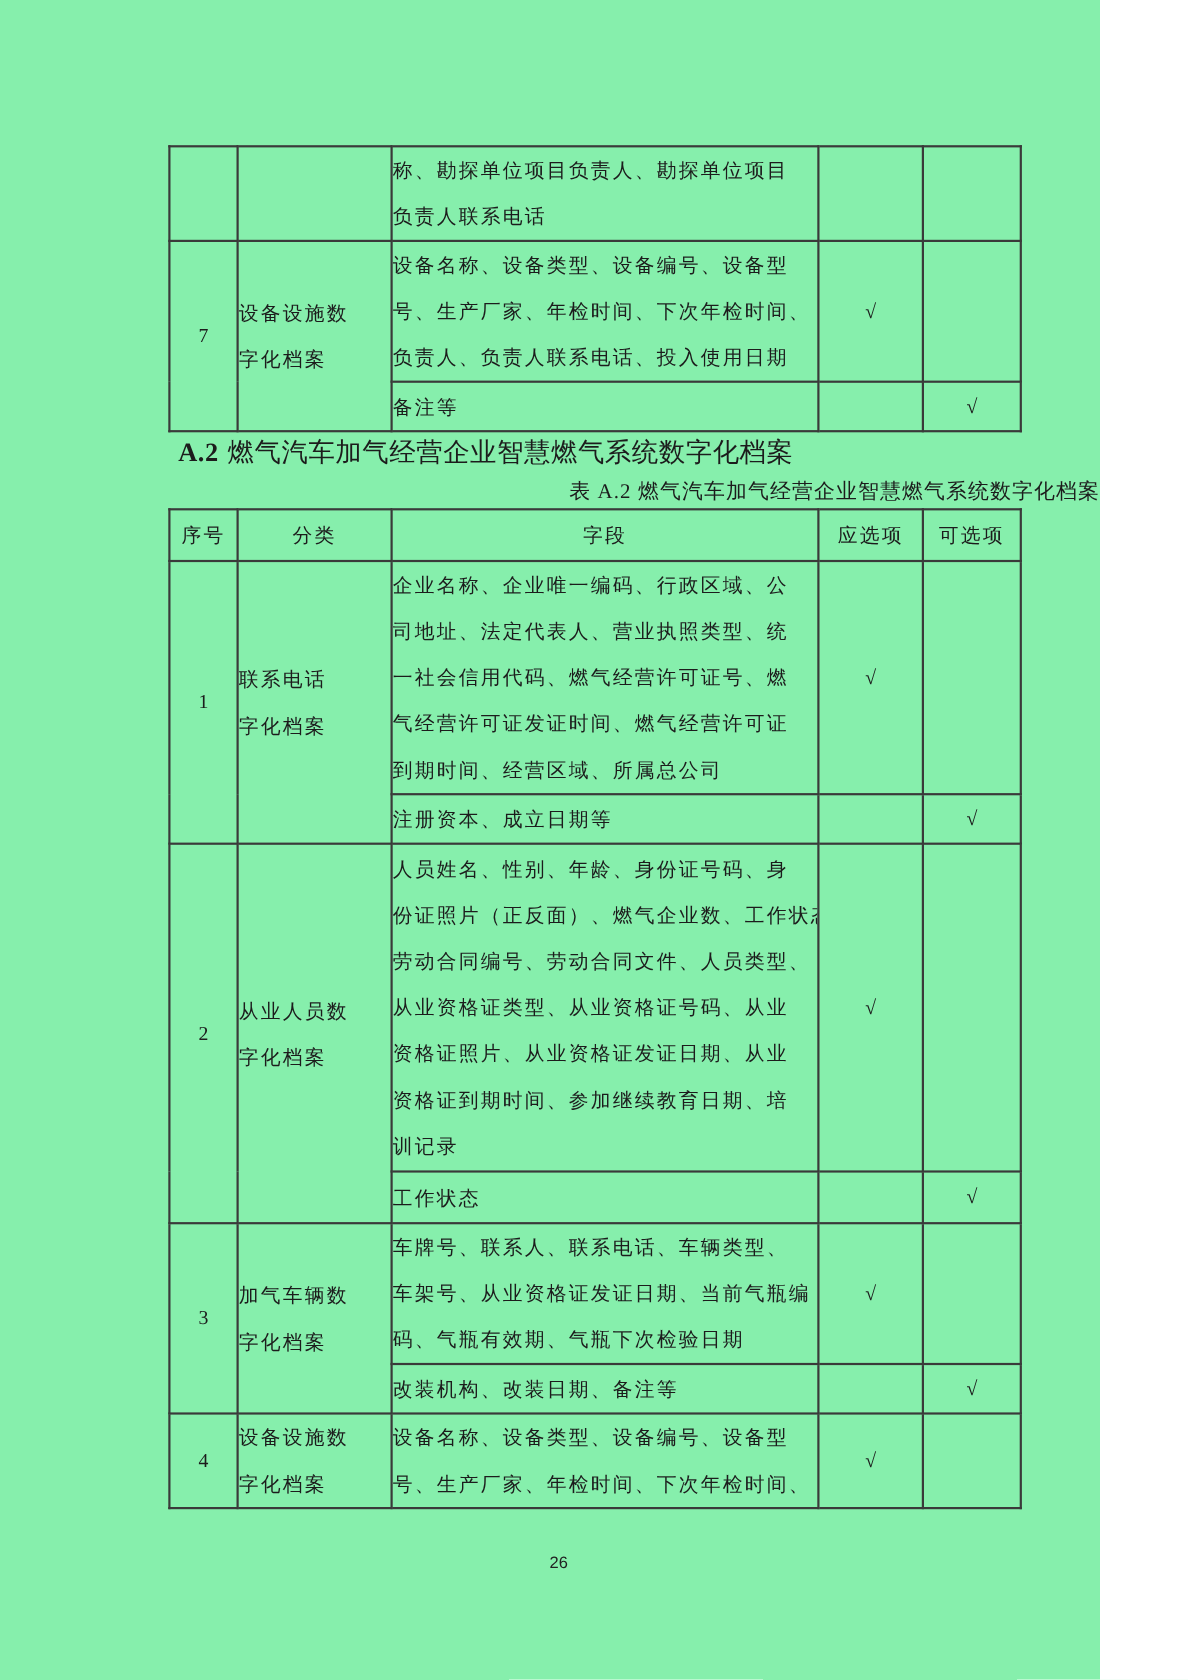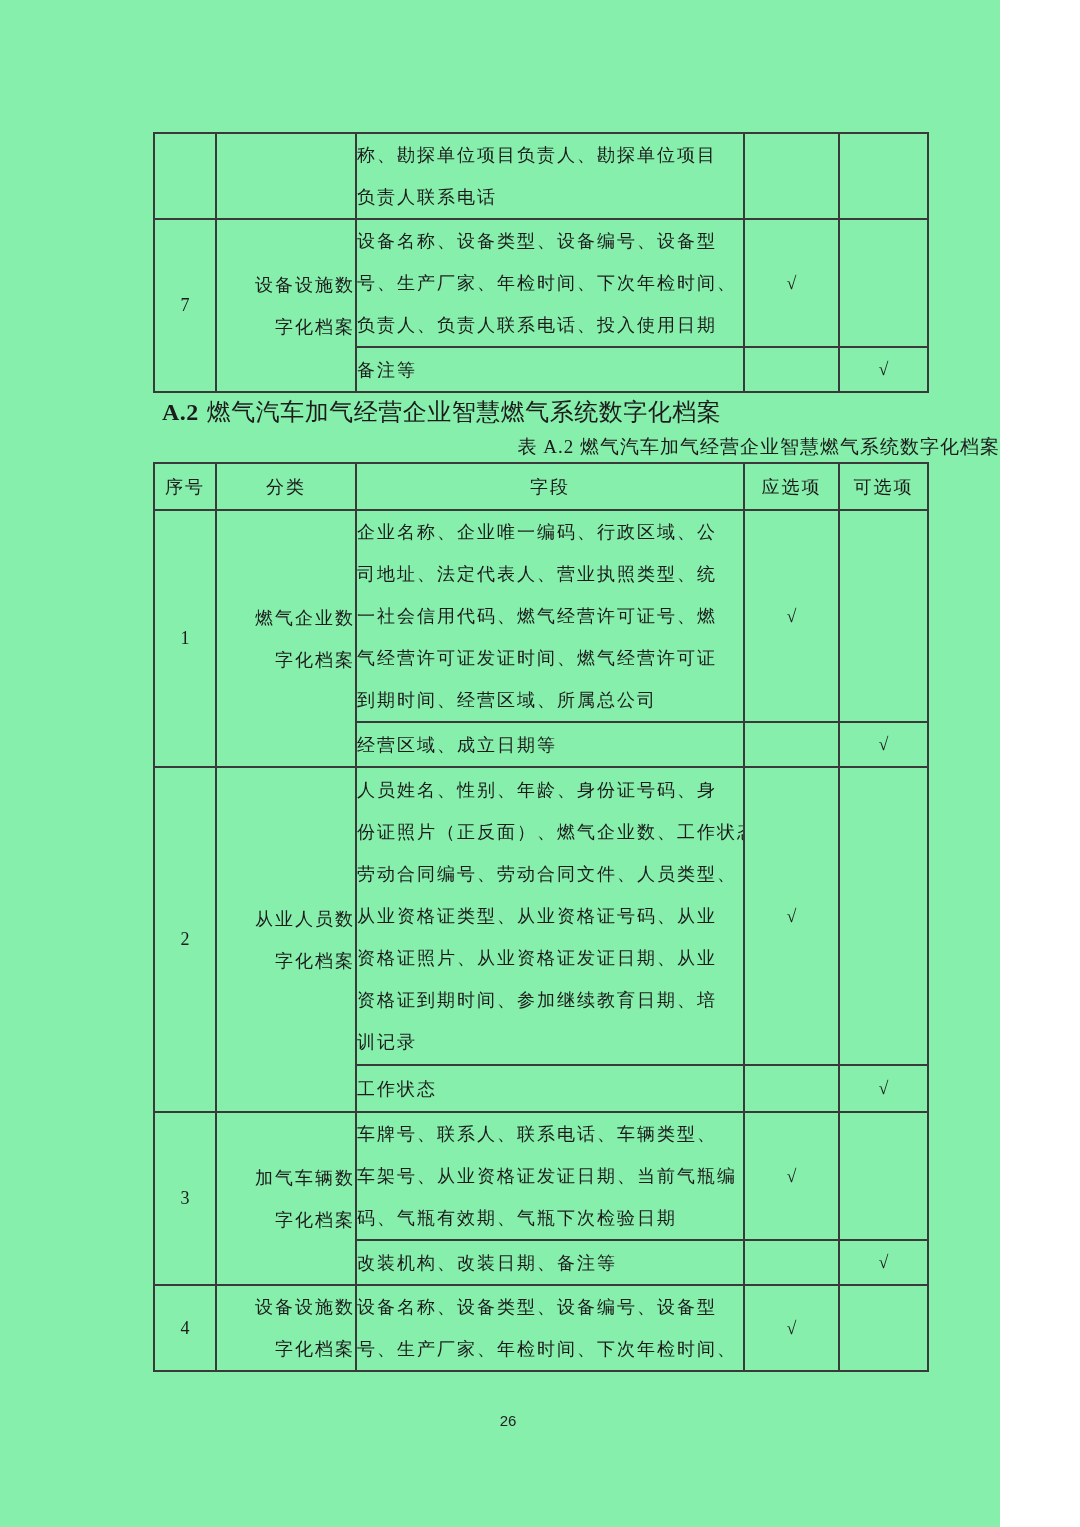--- a/index.html
+++ b/index.html
@@ -36,21 +36,20 @@
   td.seq {
     text-align:center;
     font-size:17px;
     letter-spacing:0;
   }
   td.cat {
     padding-left:11px;
     line-height:42px;
     letter-spacing:2px;
     white-space:pre;
-    text-align:right;
   }
   td.field {
     padding-left:13px;
     padding-right:6px;
     line-height:42px;
     letter-spacing:2px;
     white-space:pre;
     text-align:left;
   }
   td.chk {
@@ -149,32 +148,32 @@
         <tr class="rh47">
       <td class="hdr">序号</td>
       <td class="hdr">分类</td>
       <td class="hdr">字段</td>
       <td class="hdr">应选项</td>
       <td class="hdr">可选项</td>
     </tr>
 
     <tr class="rh206">
       <td class="seq" rowspan="2">1</td>
-      <td class="cat" rowspan="2">燃气企业数
+      <td class="cat" rowspan="2">联系电话
 字化档案</td>
       <td class="field">企业名称、企业唯一编码、行政区域、公
 司地址、法定代表人、营业执照类型、统
 一社会信用代码、燃气经营许可证号、燃
 气经营许可证发证时间、燃气经营许可证
 到期时间、经营区域、所属总公司</td>
       <td class="chk">√</td>
       <td class="chk"></td>
     </tr>
     <tr class="rh45">
-      <td class="field">经营区域、成立日期等</td>
+      <td class="field">注册资本、成立日期等</td>
       <td class="chk"></td>
       <td class="chk">√</td>
     </tr>
 
     <tr class="rh298">
       <td class="seq" rowspan="2">2</td>
       <td class="cat" rowspan="2">从业人员数
 字化档案</td>
       <td class="field">人员姓名、性别、年龄、身份证号码、身
 份证照片（正反面）、燃气企业数、工作状态、

